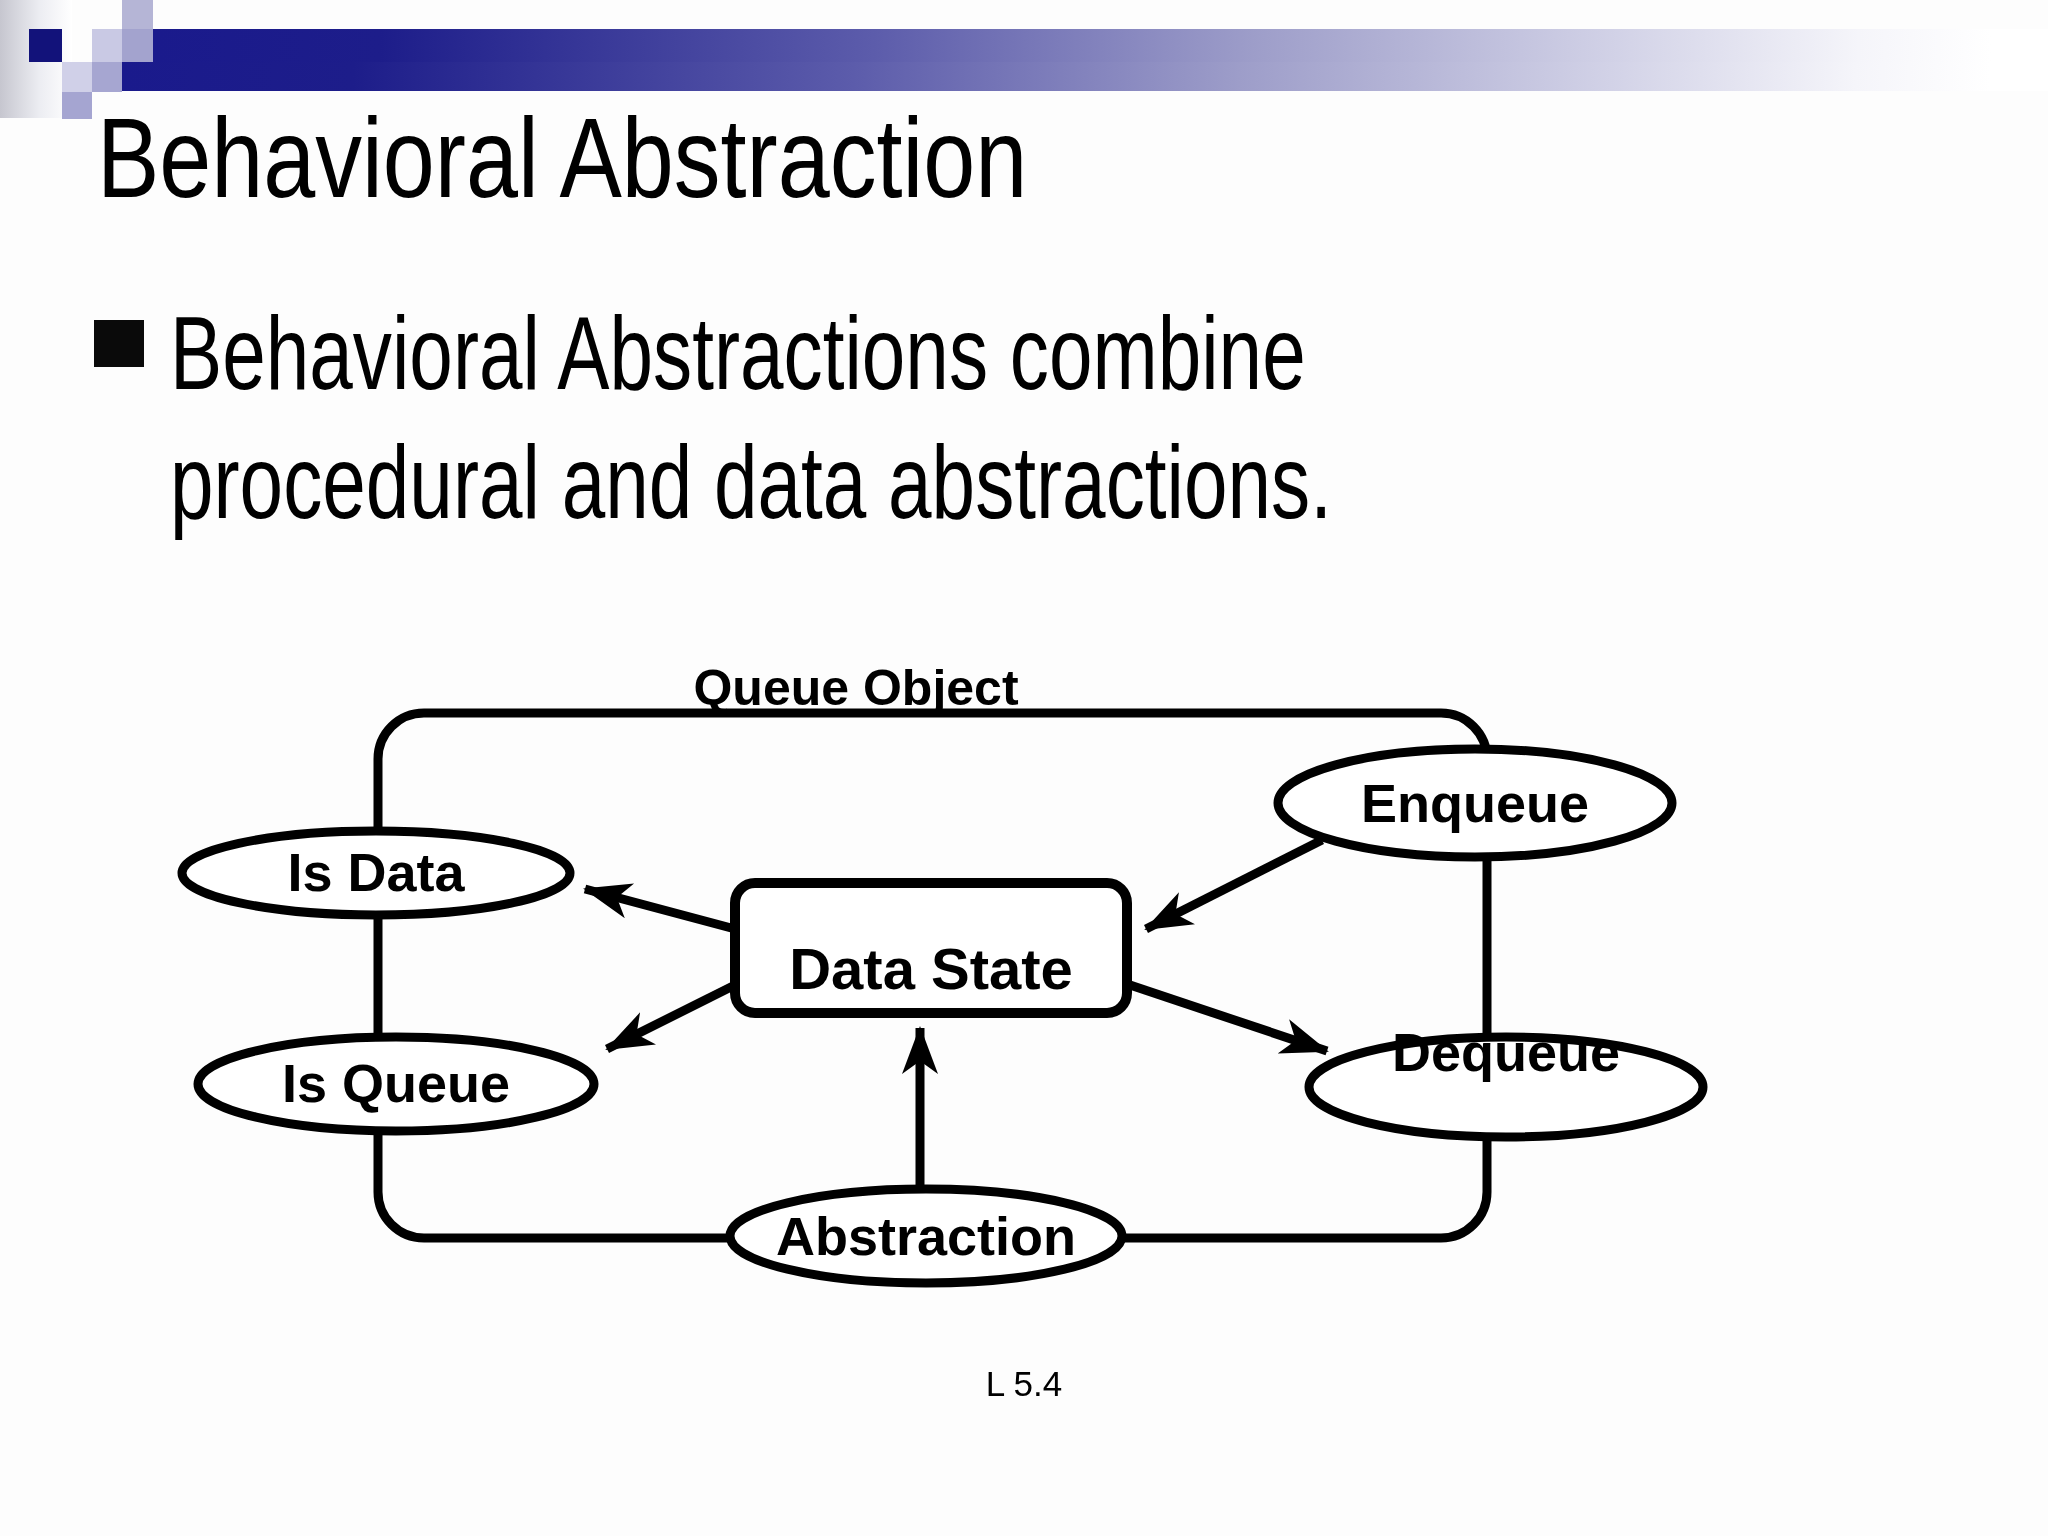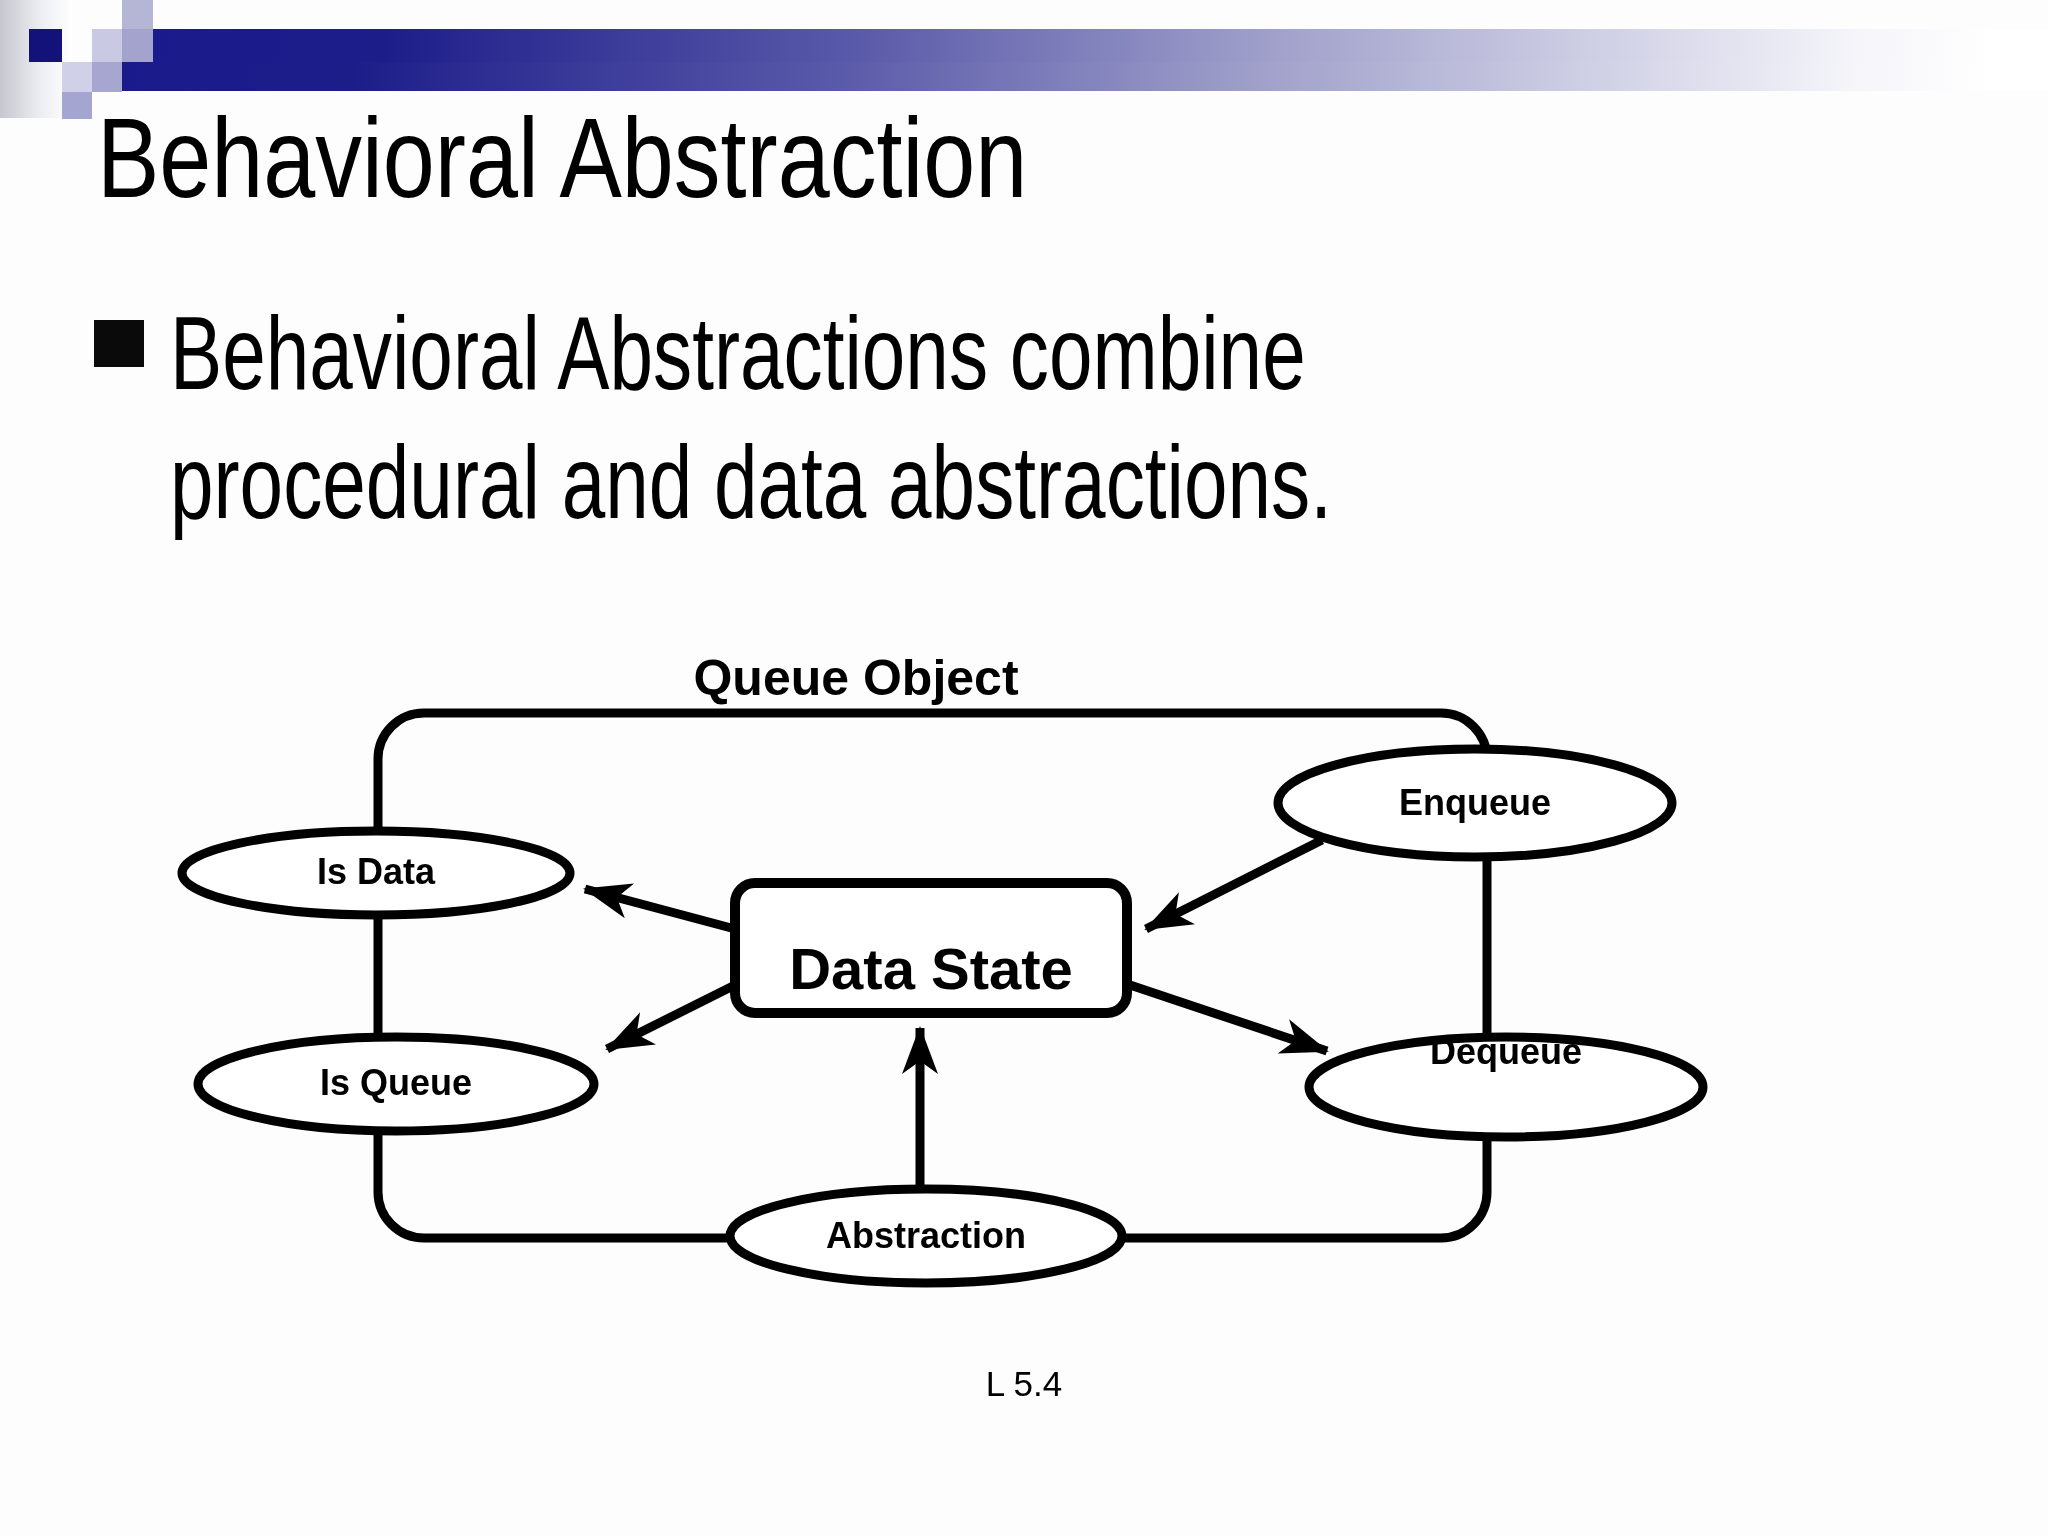--- a/index.html
+++ b/index.html
@@ -48,22 +48,22 @@
   }
 
   
   svg.diagram { left: 0; top: 0; }
   .dlabel {
     position: absolute;
     transform: translate(-50%, -50%);
     font-weight: bold;
     white-space: nowrap;
   }
-  .lbl-queue   { font-size: 50px; }
-  .lbl-node    { font-size: 36px; }
+  .lbl-queue   { font-size: 50px; margin-top: 10px; }
+  .lbl-node    { font-size: 54px; }
   .lbl-box     { font-size: 58px; }
 </style>
 </head>
 <body>
 
 <div class="abs corner-strip"></div>
 
 <div class="deco-sq" style="left:122px;top:0;width:31px;height:29px;background:#b5b5d6;"></div>
 <div class="deco-sq" style="left:29px;top:29px;width:33px;height:33px;background:#12127a;"></div>
 <div class="deco-sq" style="left:92px;top:29px;width:30px;height:33px;background:#c9c9e4;"></div>

